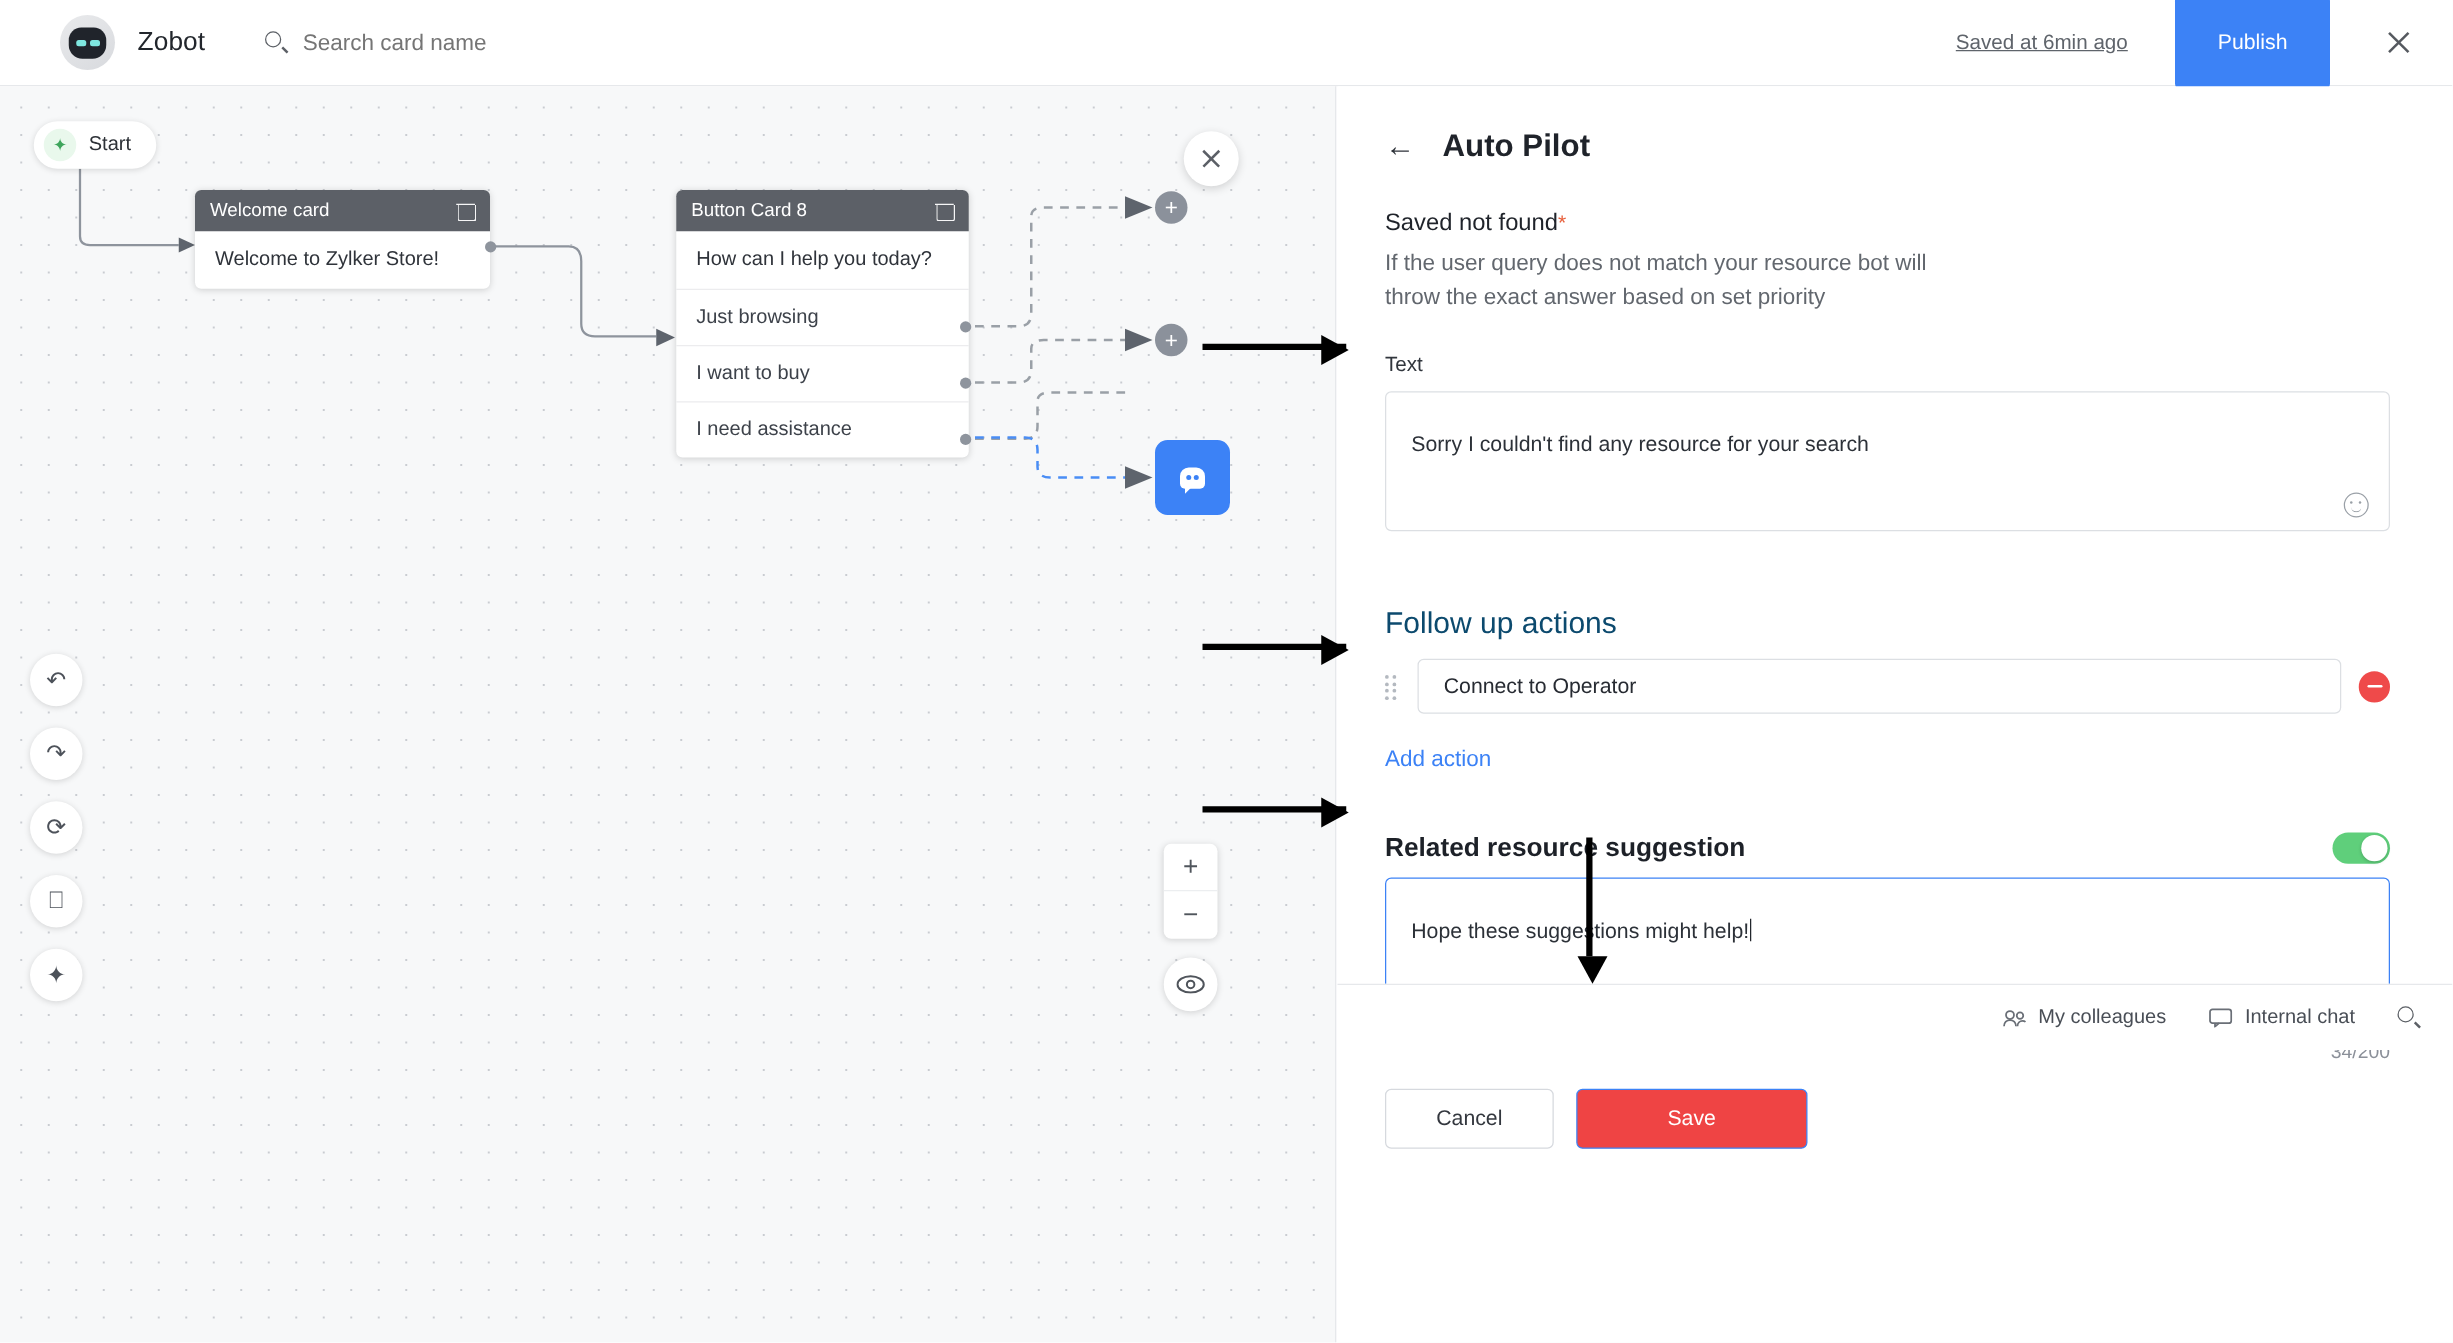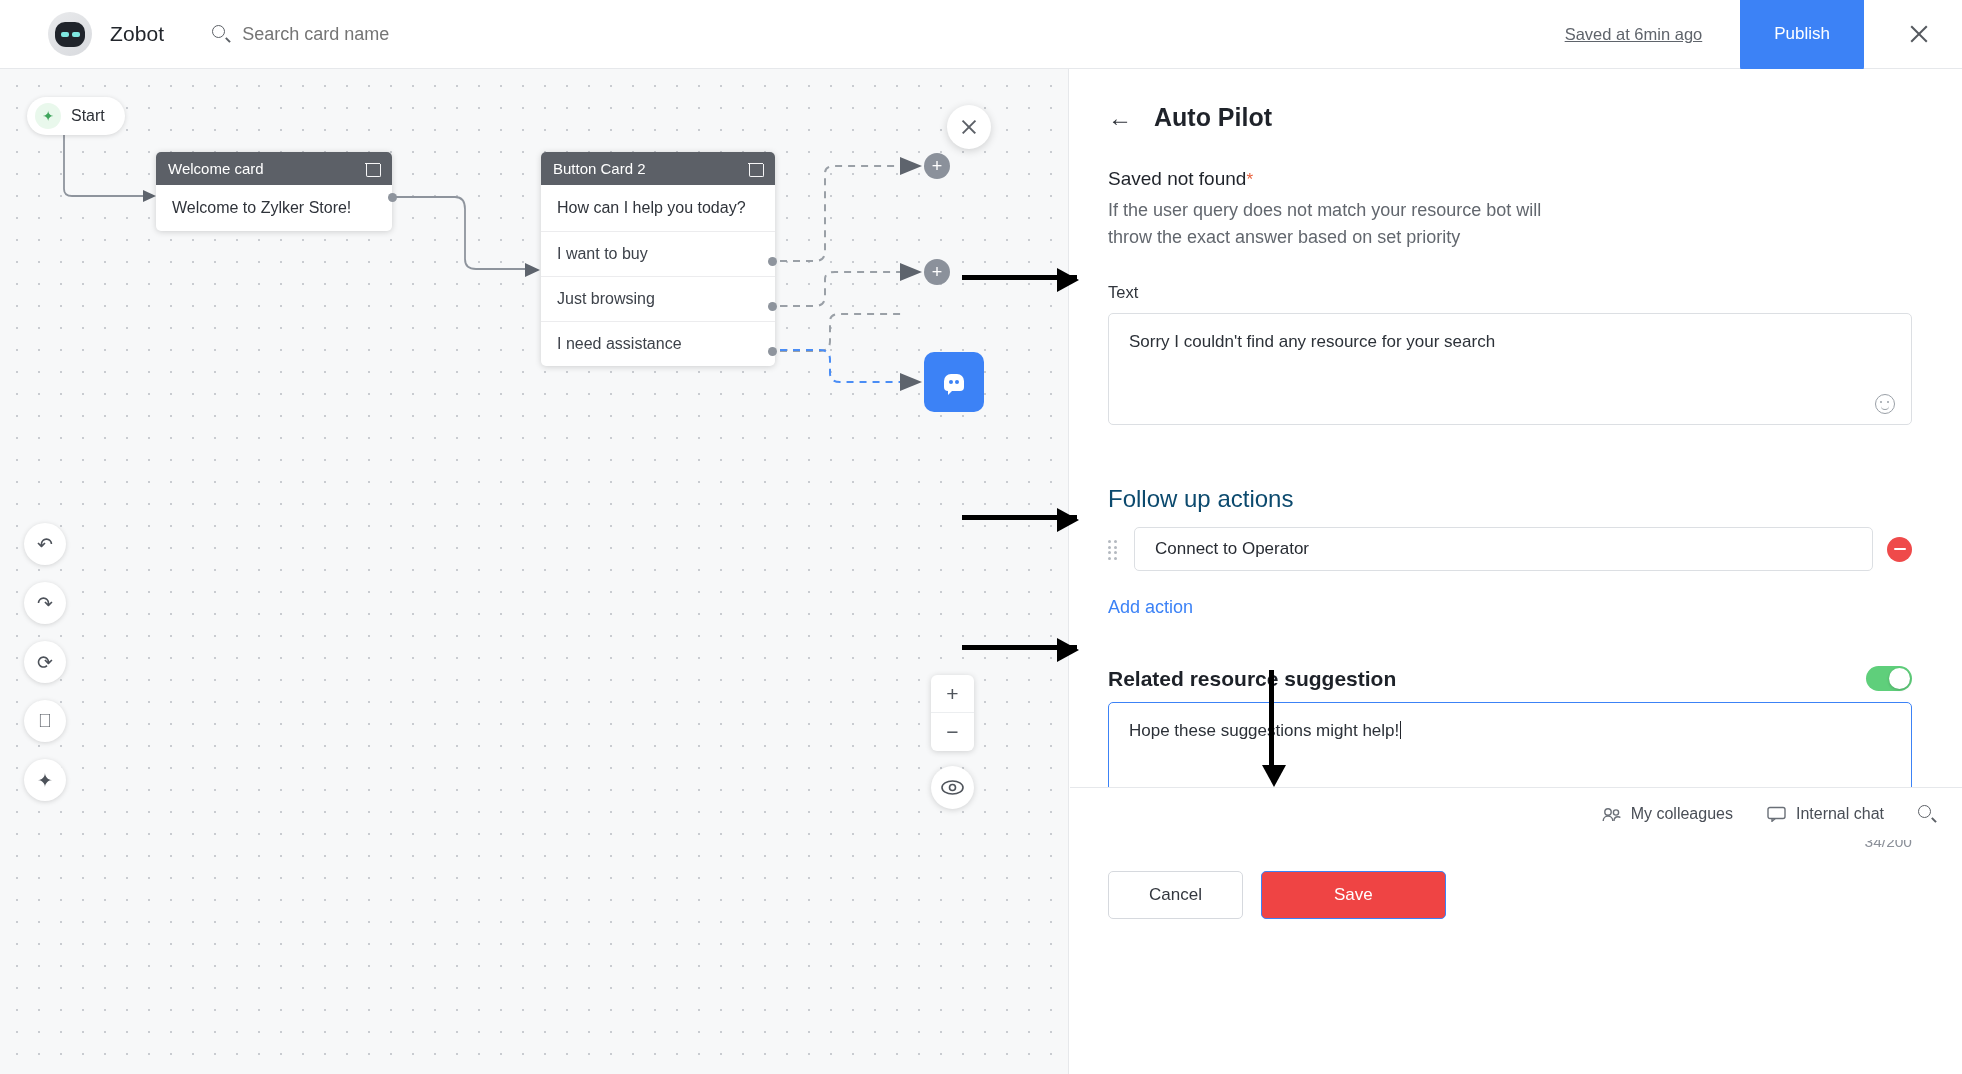--- a/index.html
+++ b/index.html
@@ -111,21 +111,21 @@
   
   .panel { position:absolute; top:69px; left:1070px; width:892px; height:952px;
      background:#fff; padding: 34px 50px 0 38px; overflow:hidden; }
   .panel-title { display:flex; align-items:center; gap:22px; font-size:25px; color:#1f232a; font-weight:bold;}
   .back-arrow { font-size:24px; color:#2c3138; cursor:pointer; line-height:1; }
   .field-label { font-size:19px; color:#1f232a; margin-top:36px; }
   .req { color:#e8603c; font-size:17px; }
   .field-desc { font-size:18px; color:#62676e; line-height:1.5; margin-top:7px; max-width: 470px;}
   .small-label { font-size:16.5px; color:#31363d; margin-top:32px; }
   .textbox { margin-top:11px; border:1px solid #dcdfe3; border-radius:5px; height:112px;
-     position:relative; padding:18px 20px; font-size:17px; color:#2c3138; }
+     position:relative; padding:32px 20px; font-size:17px; color:#2c3138; }
   .textbox.focused { border:1.6px solid #3c82f6; height:122px; }
   .emoji-ico { position:absolute; right:16px; bottom:10px; width:20px; height:20px;
      border:1.6px solid #9aa0a7; border-radius:50%; cursor:pointer; }
   .emoji-ico:before { content:''; position:absolute; left:4px; top:6px; width:2.4px; height:2.4px;
      border-radius:50%; background:#9aa0a7; box-shadow:7px 0 0 #9aa0a7; }
   .emoji-ico:after { content:''; position:absolute; left:4.5px; top:9.5px; width:8px; height:4px;
      border-bottom:1.6px solid #9aa0a7; border-radius:0 0 8px 8px; }
   .caret { display:inline-block; width:1px; height:18px; background:#22262c;
      vertical-align:-3px; margin-left:1px; }
 
@@ -223,26 +223,26 @@
     <div class="card" style="left:156px;top:83px;width:236px;">
       <div class="card-head">
         <span>Welcome card</span>
         <span class="trash"></span>
       </div>
       <div class="card-body">Welcome to Zylker Store!</div>
     </div>
 
     <div class="card" style="left:541px;top:83px;width:234px;">
       <div class="card-head">
-        <span>Button Card 2</span>
+        <span>Button Card 8</span>
         <span class="trash"></span>
       </div>
       <div class="card-body">How can I help you today?</div>
+      <div class="card-opt">Just browsing</div>
       <div class="card-opt">I want to buy</div>
-      <div class="card-opt">Just browsing</div>
       <div class="card-opt">I need assistance</div>
     </div>
 
     <span class="dot" style="left:388px;top:124px;"></span>
     <span class="dot" style="left:768px;top:188px;"></span>
     <span class="dot" style="left:768px;top:233px;"></span>
     <span class="dot" style="left:768px;top:278px;"></span>
 
     <div class="plus-node" style="left:924px;top:84px;">+</div>
     <div class="plus-node" style="left:924px;top:190px;">+</div>

